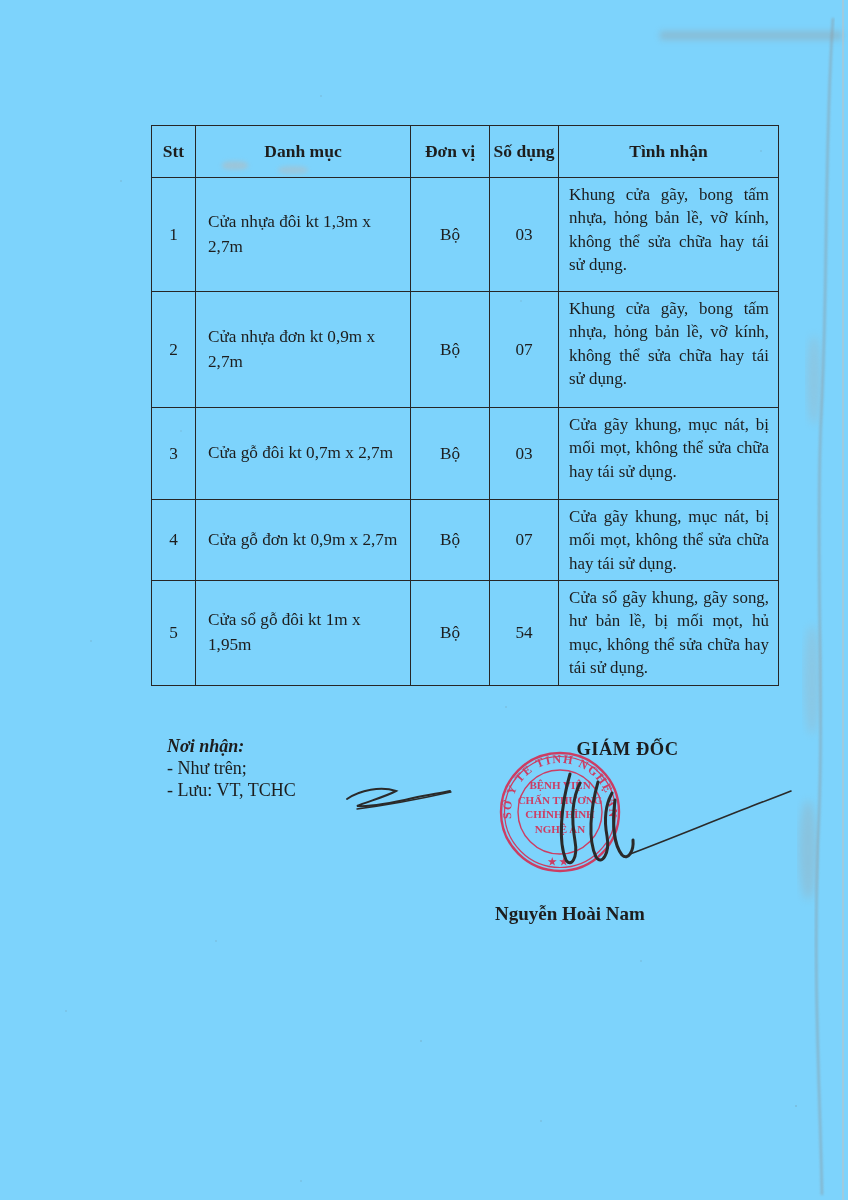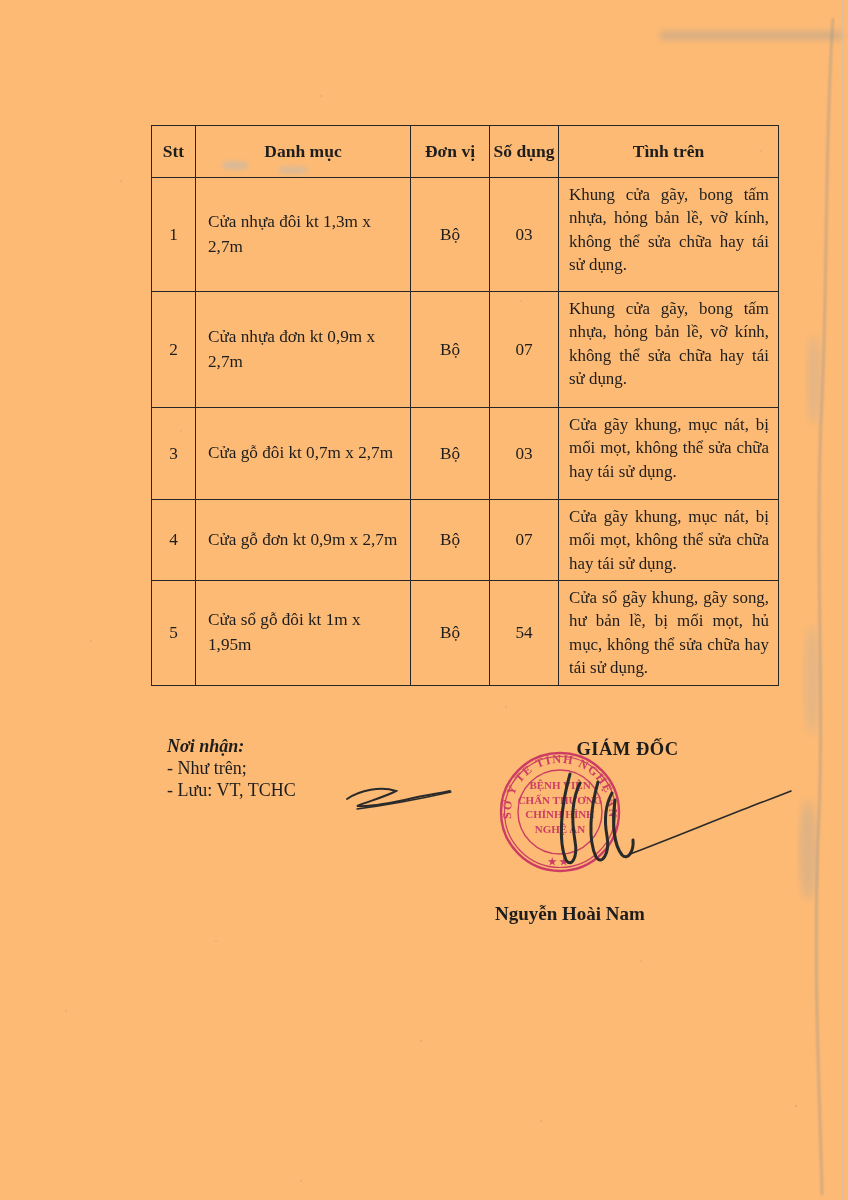--- a/index.html
+++ b/index.html
@@ -1,19 +1,19 @@
 <!DOCTYPE html>
 <html><head>
 <meta charset="utf-8">
 <style>
   html,body{margin:0;padding:0;background:#ffffff;}
   .page{
     position:relative;
     width:848px;height:1200px;
-    background:#fdba74;
+    background:#7dd3fc;
     overflow:hidden;
     font-family:"Liberation Serif","DejaVu Serif",serif;
     color:#1d1d1d;
   }
   
   .speckles{position:absolute;top:0;left:0;width:2px;height:2px;background:transparent;
     box-shadow: 120px 180px 0 rgba(110,110,110,.14), 320px 95px 0 rgba(110,110,110,.12),
     520px 300px 0 rgba(110,110,110,.10), 90px 640px 0 rgba(110,110,110,.12),
     700px 540px 0 rgba(110,110,110,.12), 420px 1040px 0 rgba(110,110,110,.16),
     795px 1105px 0 rgba(110,110,110,.18), 540px 1120px 0 rgba(110,110,110,.14),
@@ -98,21 +98,21 @@
         <col style="width:79px">
       <col style="width:69px">
         <col style="width:220px">
     </colgroup>
     <thead>
       <tr>
           <th>Stt</th>
           <th>Danh mục</th>
           <th>Đơn vị</th>
           <th>Số dụng</th>
-          <th>Tình trên</th>
+          <th>Tình nhận</th>
         </tr>
     </thead>
     <tbody>
         <tr>
           <td class="col-stt">1</td>
           <td class="col-danhmuc">Cửa nhựa đôi kt 1,3m x 2,7m</td>
           <td class="col-donvi">Bộ</td>
           <td class="col-soluong">03</td>
           <td class="col-tinhtrang">Khung cửa gãy, bong tấm nhựa, hỏng bản lề, vỡ kính, không thể sửa chữa hay tái sử dụng.</td>
         </tr>

